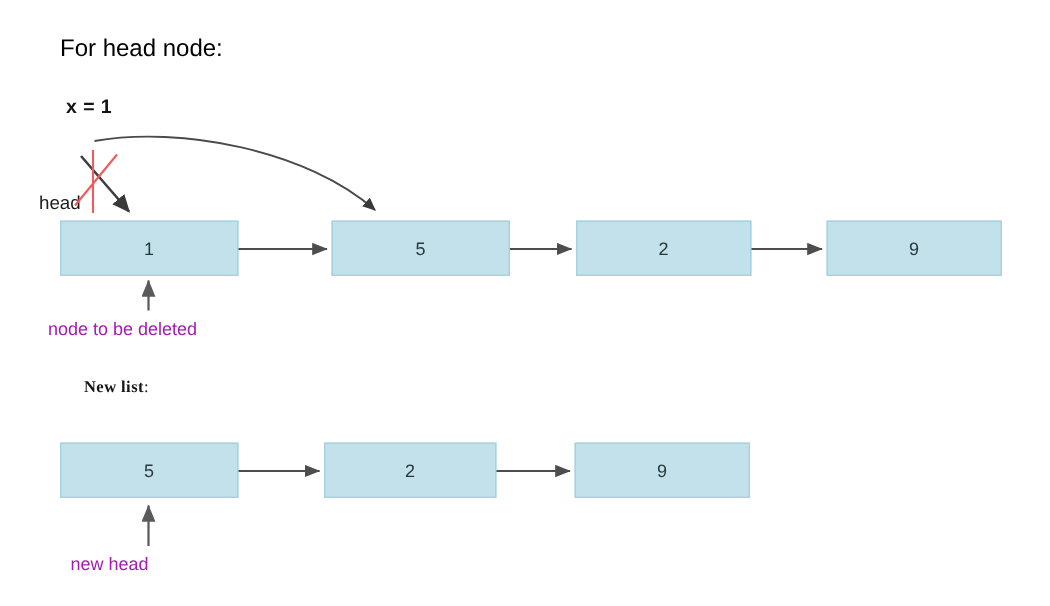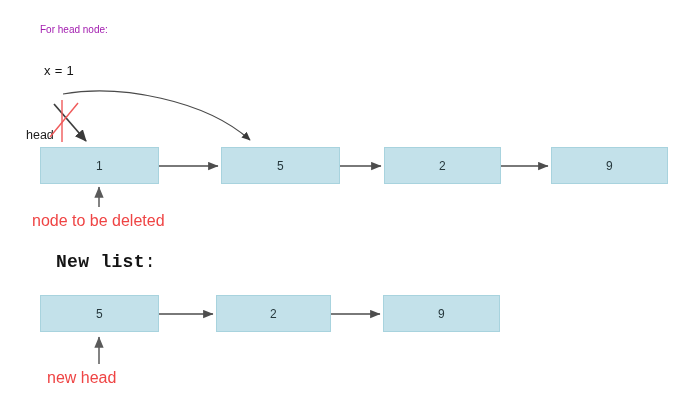--- a/index.html
+++ b/index.html
@@ -40,43 +40,43 @@
     font-family: "Liberation Sans", sans-serif;
     letter-spacing: 0.2px;
   }
   .txt {
     position: absolute;
     font-family: "Liberation Sans", sans-serif;
     white-space: nowrap;
     color: #1c1c1c;
   }
   .txt-section {
-    font-size: 10px;
-    color: #a21caf;
+    font-size: 16px;
+    color: #000000;
     text-align: right;
   }
   .txt-bold {
     font-size: 13px;
-    font-weight: normal;
+    font-weight: bold;
     color: #141414;
     letter-spacing: 0.3px;
   }
   .txt-small {
-    font-size: 16px;
-    color: #ef4444;
+    font-size: 12px;
+    color: #a21caf;
   }
   .txt-head {
     font-size: 12.5px;
     color: #1c1c1c;
   }
   .heading-row {
     position: absolute;
-    font-family: Liberation Mono, monospace;
+    font-family: Liberation Serif, serif;
     white-space: nowrap;
-    font-size: 18px;
+    font-size: 11px;
     color: #141414;
     padding-left: 14px;
   }
   .heading-row .hl-bold {
     font-weight: bold;
     letter-spacing: 0.3px;
   }
   .heading-row .hl-plain {
     font-weight: normal;
   }

